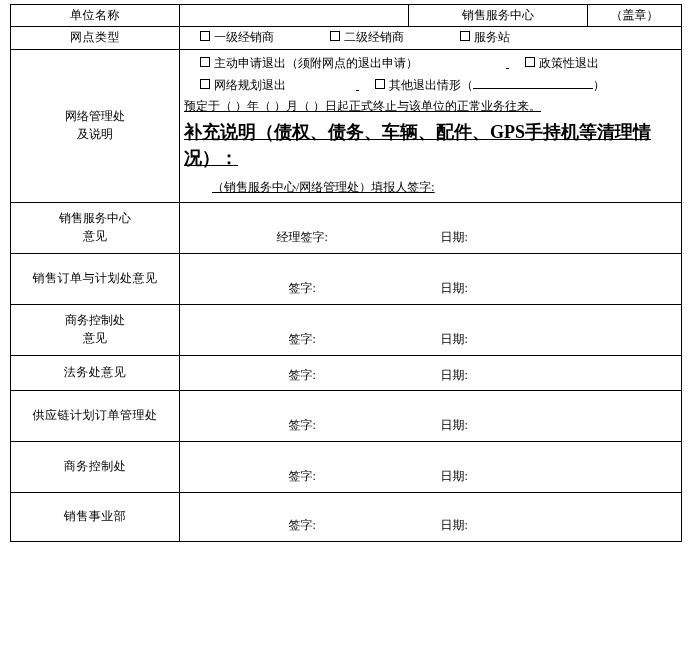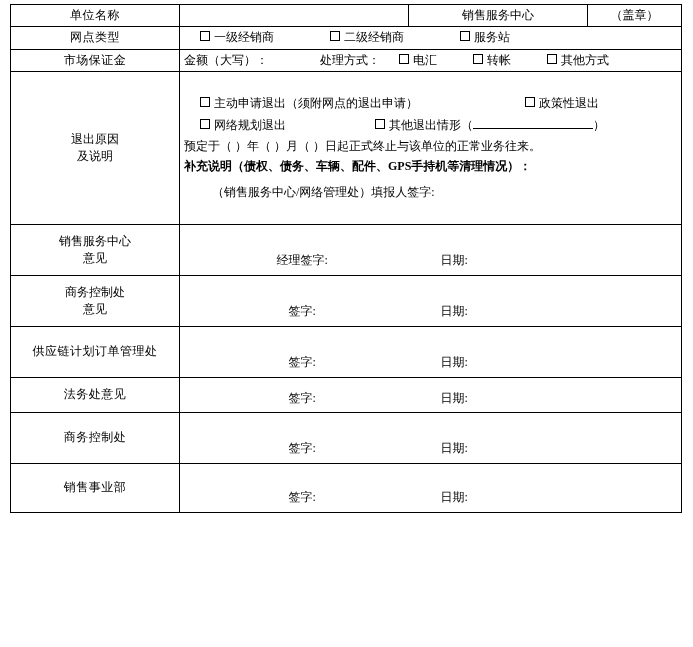--- a/index.html
+++ b/index.html
@@ -85,21 +85,21 @@
   .opt-wide { display:inline-block; min-width: 300px; }
   .u-line {
     display: inline-block;
     border-bottom: 1px solid #000;
     width: 120px;
   }
   .supp {
     font-weight: bold;
     display: block;
     margin-top: 3px;
-    font-size: 12px;
+    font-size: 18px;
   }
   .memo {
     display: block;
     margin-top: 8px;
     padding-left: 28px;
   }
   .nopad { padding: 0; }
 </style>
 </head>
 <body>
@@ -119,40 +119,27 @@
     <td class="lbl">网点类型</td>
     <td colspan="3" class="cellpad">
       <span class="opt"><span class="box"></span><span>一级经销商</span></span>
       <span style="display:inline-block;width:28px;"></span>
       <span class="opt"><span class="box"></span><span>二级经销商</span></span>
       <span style="display:inline-block;width:28px;"></span>
       <span class="opt"><span class="box"></span><span>服务站</span></span>
     </td>
   </tr>
 
-  <tr>
-    <td class="lbl">市场保证金</td>
-    <td colspan="3" class="cellpad">
-      <span>金额（大写）：</span>
-      <span style="display:inline-block;width:46px;"></span>
-      <span>处理方式：</span>
-      <span class="opt"><span class="box"></span><span>电汇</span></span>
-      <span style="display:inline-block;width:8px;"></span>
-      <span class="opt"><span class="box"></span><span>转帐</span></span>
-      <span style="display:inline-block;width:8px;"></span>
-      <span class="opt"><span class="box"></span><span>其他方式</span></span>
-    </td>
-  </tr>
 
   <tr>
     <td class="lbl2">
-      <span>退出原因</span><br>
+      <span>网络管理处</span><br>
       <span>及说明</span>
     </td>
-    <td colspan="3" class="reason-block" style="height:148px;">
+    <td colspan="3" class="reason-block" style="height:148px;text-decoration:underline;">
       <span class="r1">
         <span class="opt opt-wide"><span class="box"></span><span>主动申请退出（须附网点的退出申请）</span></span>
         <span class="opt"><span class="box"></span><span>政策性退出</span></span>
       </span>
       <span class="r2">
         <span class="opt opt-wide" style="min-width:150px;"><span class="box"></span><span>网络规划退出</span></span>
         <span class="opt"><span class="box"></span><span>其他退出情形（</span><span class="u-line"></span><span>）</span></span>
       </span>
       <span>预定于（  ）年（  ）月（  ）日起正式终止与该单位的正常业务往来。</span>
       <span class="supp">补充说明（债权、债务、车辆、配件、GPS手持机等清理情况）：</span>
@@ -167,54 +154,63 @@
     </td>
     <td colspan="3" class="nopad" style="height:46px;">
       <div class="sig-split" style="height:46px;">
         <div class="sig-cellA" style="align-self:flex-end;padding-bottom:4px;">经理签字:</div>
         <div class="sig-cellB" style="align-self:flex-end;padding-bottom:4px;">日期:</div>
       </div>
     </td>
   </tr>
 
 
+  <tr>
+    <td class="lbl">销售订单与计划处意见</td>
+    <td colspan="3" class="nopad" style="height:46px;">
+      <div class="sig-split" style="height:46px;">
+        <div class="sig-cellA" style="align-self:flex-end;padding-bottom:4px;">签字:</div>
+        <div class="sig-cellB" style="align-self:flex-end;padding-bottom:4px;">日期:</div>
+      </div>
+    </td>
+  </tr>
 
   <tr>
     <td class="lbl2">
       <span>商务控制处</span><br>
       <span>意见</span>
     </td>
-    <td colspan="3" class="nopad" style="height:46px;">
-      <div class="sig-split" style="height:46px;">
-        <div class="sig-cellA" style="align-self:flex-end;padding-bottom:4px;">签字:</div>
-        <div class="sig-cellB" style="align-self:flex-end;padding-bottom:4px;">日期:</div>
-      </div>
-    </td>
-  </tr>
-
-  <tr>
-    <td class="lbl">供应链计划订单管理处</td>
     <td colspan="3" class="nopad" style="height:46px;">
       <div class="sig-split" style="height:46px;">
         <div class="sig-cellA" style="align-self:flex-end;padding-bottom:4px;">签字:</div>
         <div class="sig-cellB" style="align-self:flex-end;padding-bottom:4px;">日期:</div>
       </div>
     </td>
   </tr>
 
   <tr>
     <td class="lbl">法务处意见</td>
     <td colspan="3" class="nopad" style="height:30px;">
       <div class="sig-split" style="height:30px;">
         <div class="sig-cellA" style="align-self:flex-end;padding-bottom:3px;">签字:</div>
         <div class="sig-cellB" style="align-self:flex-end;padding-bottom:3px;">日期:</div>
       </div>
     </td>
   </tr>
 
+  <tr>
+    <td class="lbl">供应链计划订单管理处</td>
+    <td colspan="3" class="nopad" style="height:46px;">
+      <div class="sig-split" style="height:46px;">
+        <div class="sig-cellA" style="align-self:flex-end;padding-bottom:4px;">签字:</div>
+        <div class="sig-cellB" style="align-self:flex-end;padding-bottom:4px;">日期:</div>
+      </div>
+    </td>
+  </tr>
+
 
   <tr>
     <td class="lbl">商务控制处</td>
     <td colspan="3" class="nopad" style="height:46px;">
       <div class="sig-split" style="height:46px;">
         <div class="sig-cellA" style="align-self:flex-end;padding-bottom:4px;">签字:</div>
         <div class="sig-cellB" style="align-self:flex-end;padding-bottom:4px;">日期:</div>
       </div>
     </td>
   </tr>

